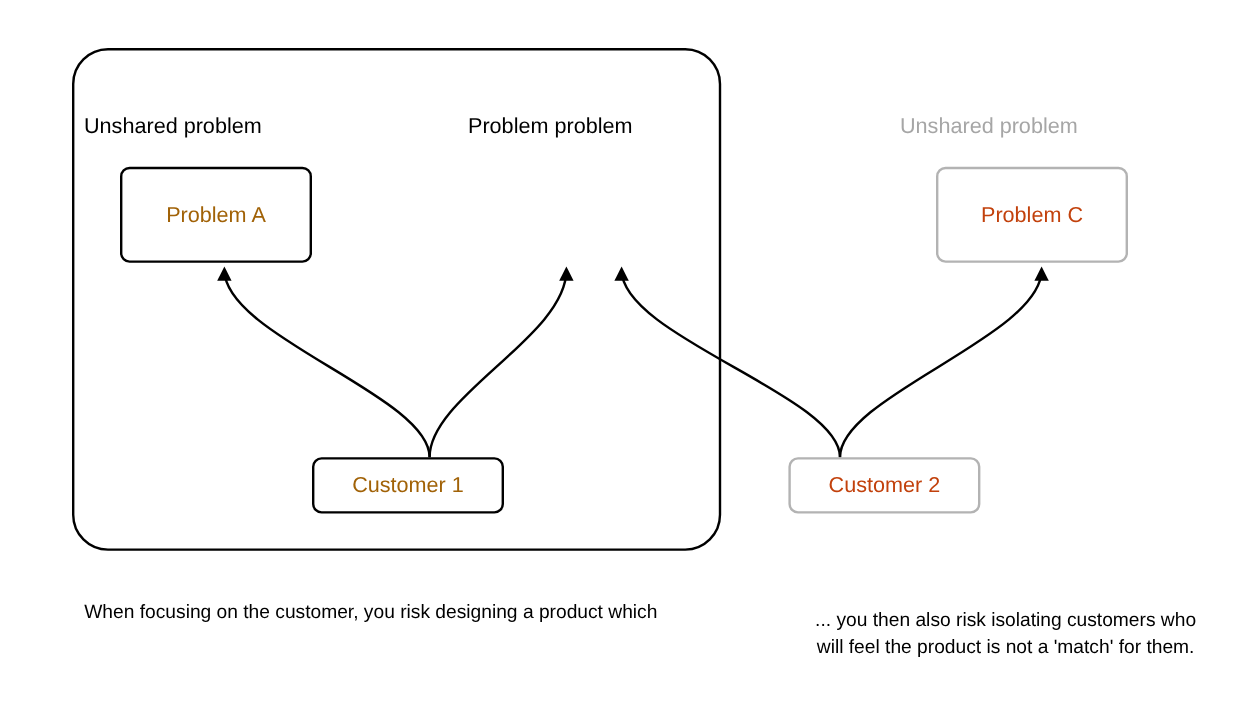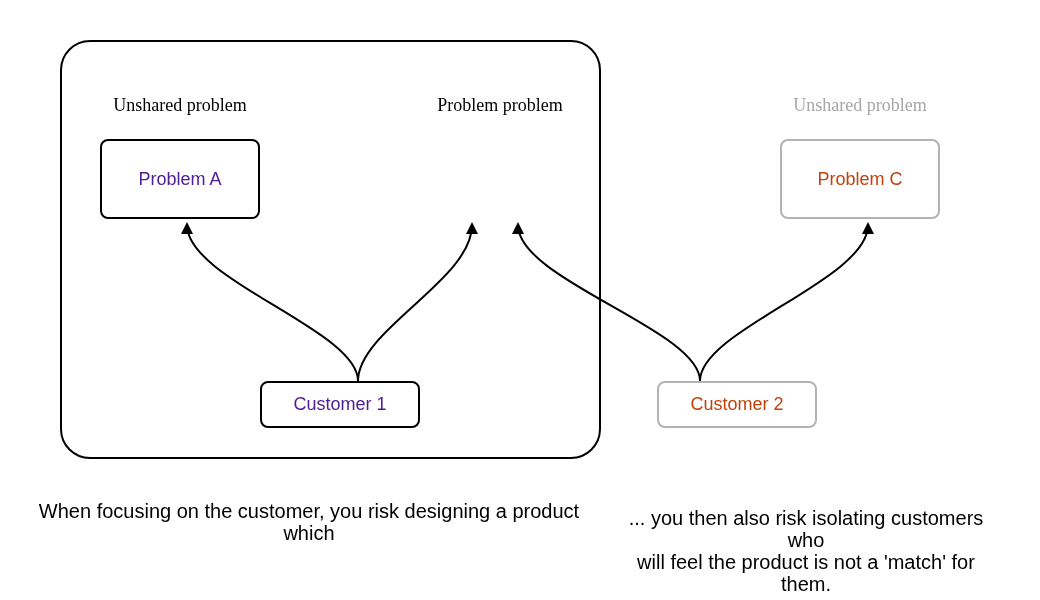--- a/index.html
+++ b/index.html
@@ -23,52 +23,51 @@
     left: 60px; top: 40px;
     width: 541px; height: 419px;
     border: 2px solid #000000;
     border-radius: 30px;
     background: transparent;
   }
   .group-label {
     position: absolute;
     top: 95px;
     width: 220px;
-    text-align: center;
+    text-align: left;
     font-size: 18px;
     color: #000000;
     white-space: nowrap;
-    font-family: Liberation Serif, serif;
   }
   .node {
     position: absolute;
     width: 160px;
     background: #ffffff;
     border: 2px solid #000000;
     border-radius: 8px;
     display: flex;
     align-items: center;
     justify-content: center;
     font-size: 18px;
-    color: #4c1d95;
+    color: #a16207;
     white-space: nowrap;
   }
   .node.problem { height: 80px; top: 139px; }
   .node.customer { height: 47px; top: 381px; }
   .muted-text { color: #a6a6a6; }
   .node.muted { border-color: #b3b3b3; color: #c2410c; }
   .caption {
     position: absolute;
     text-align: center;
-    font-size: 20px;
+    font-size: 16px;
     line-height: 22px;
     color: #000000;
   }
   .caption-left { left: 29px; top: 500px; width: 560px; }
-  .caption-right { left: 616px; top: 507px; width: 380px; }
+  .caption-right { left: 648px; top: 507px; width: 380px; }
 </style>
 </head>
 <body>
 
 <div class="canvas">
 
   <svg class="arrow-layer" viewBox="0 0 1040 600">
     <defs>
       <marker id="ah" viewBox="0 0 12 12" refX="9" refY="6" markerWidth="12" markerHeight="12" markerUnits="userSpaceOnUse" orient="auto">
         <path d="M 0 0 L 12 6 L 0 12 z" fill="#000000"></path>

